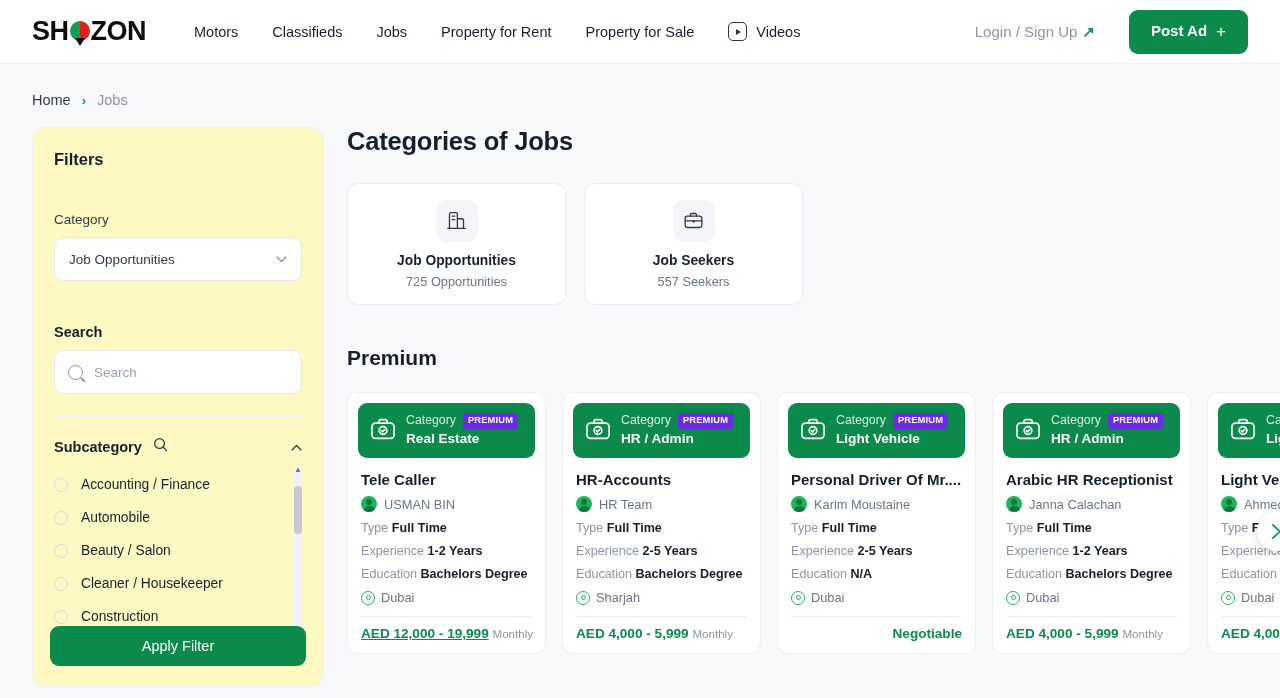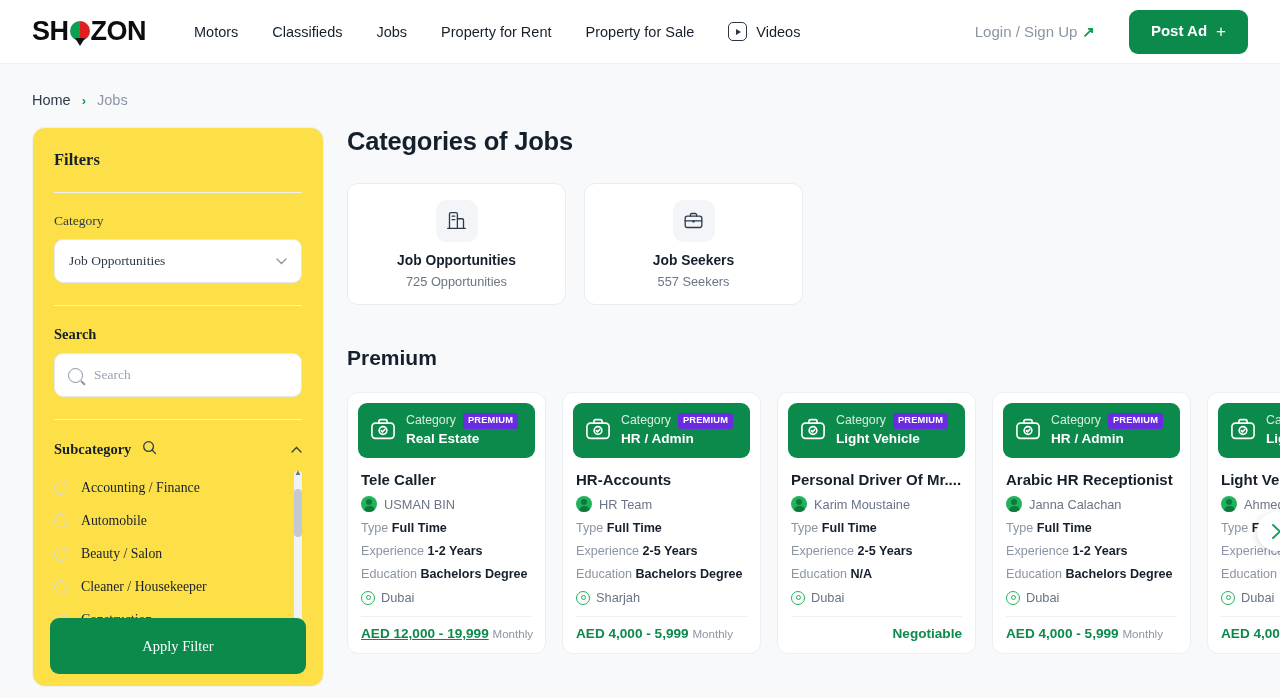--- a/index.html
+++ b/index.html
@@ -93,28 +93,27 @@
   .bc-home { color: #2f3b4a; cursor: pointer; }
   .bc-sep { color: #0e9f52; font-size: 13px; font-weight: bold; }
   .bc-cur { color: #8b95a3; }
 
   
   .page { display: flex; padding: 19px 0 0 32px; gap: 23px; }
 
   
   .sidebar {
     width: 292px; flex: 0 0 292px;
-    background: #fde047;
+    background: #fef9c3;
     border-radius: 13px;
     border: 1px solid #eef1f4;
     padding: 22px 21px 0 21px;
     height: 560px;
     position: relative;
     overflow: hidden;
-    font-family: Liberation Serif, serif;
   }
   .filters-title { font-size: 16.5px; font-weight: bold; color: #16202c; }
   .sb-divider { height: 1px; background: #eef1f4; margin: 22px 0 0 0; }
   .sb-label {
     font-size: 13.5px; color: #2f3b4a; margin: 20px 0 10px 0; font-weight: normal;
   }
   .sb-label.bold { font-weight: bold; font-size: 14.5px; color:#16202c; }
   .select-box {
     height: 44px; border: 1px solid #e3e8ee; border-radius: 9px;
     display: flex; align-items: center; padding: 0 14px;
@@ -159,23 +158,23 @@
   }
   .sc-scroll .thumb {
     position: absolute; top: 18px; left: 0; width: 8px; height: 48px;
     background: #c2c9d2; border-radius: 4px;
   }
   .sc-arrow {
     position: absolute; right: 0; width: 8px; text-align: center;
     font-size: 8px; color: #6a7585; line-height: 1;
   }
   .apply-btn {
-    position: absolute; left: 17px; right: 17px; bottom: 12px;
+    position: absolute; left: 17px; right: 17px; bottom: 20px;
     background: #0b8a4b; color: #fff; border: none;
-    height: 56px; border-radius: 9px;
+    height: 40px; border-radius: 9px;
     font-size: 14.5px; font-family: inherit; cursor: pointer;
   }
 
   
   .main { flex: 1; min-width: 0; position: relative; }
   .h1 { font-size: 25.5px; font-weight: bold; color: #16202c; letter-spacing: -0.2px; }
   .cat-cards { display: flex; gap: 18px; margin-top: 27px; }
   .cat-card {
     width: 219px; height: 122px;
     background: #fff; border: 1px solid #e9edf2; border-radius: 11px;

